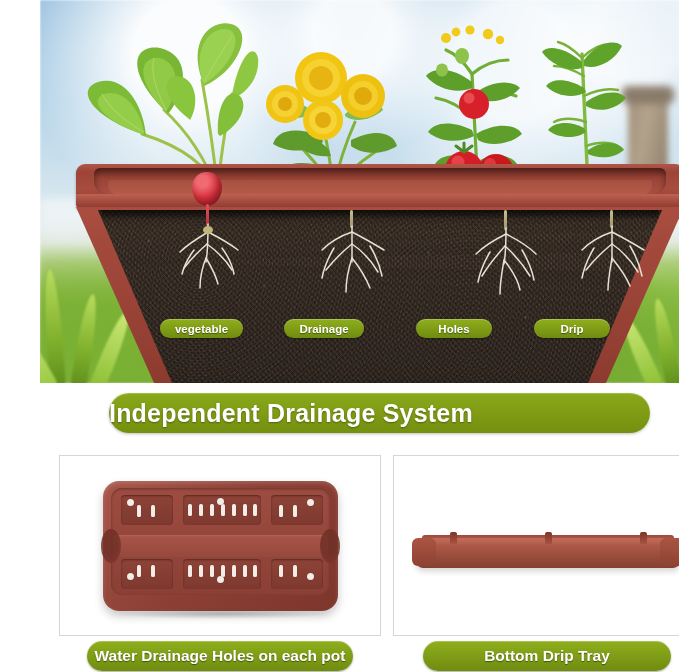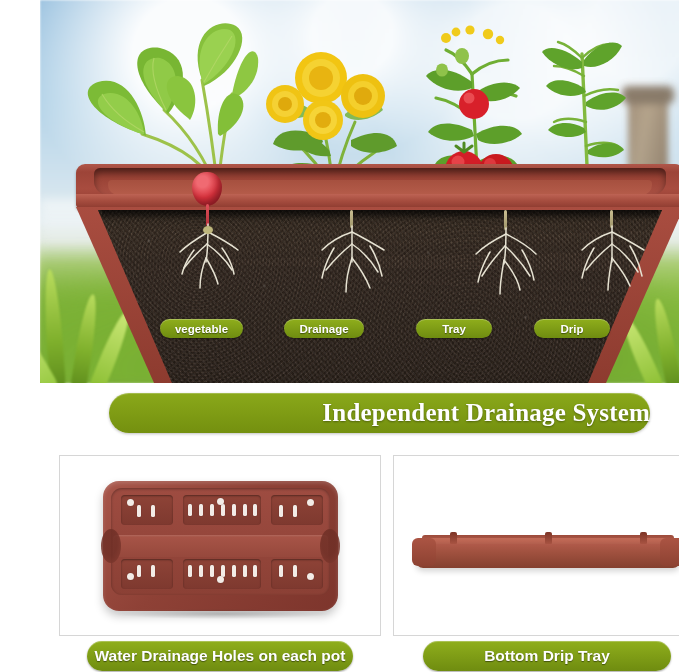--- a/index.html
+++ b/index.html
@@ -142,23 +142,22 @@
 
   
   .plant { position:absolute; }
   .plant svg { display:block; overflow:visible; }
 
   
   .banner {
     position:absolute; left:69px; top:393px; width:541px; height:40px;
     background: linear-gradient(#8aa81a, #74900f);
     border-radius: 999px;
-    display:flex; align-items:center; justify-content:flex-end;
+    display:flex; align-items:center; justify-content:flex-start;
     box-shadow: 0 1px 3px rgba(0,0,0,.25), inset 0 1px 0 rgba(255,255,255,.22);
-    font-family: Liberation Serif, serif;
   }
   .banner span {
     color:#fff; font-size:25px; font-weight:700; letter-spacing:.2px;
     text-shadow: 0 1px 2px rgba(0,0,0,.35);
   }
 
   
   .panel {
     position:absolute; top:455px; height:181px;
     border:1px solid #d6d6d6; background:#fff; overflow:hidden;
@@ -481,21 +480,21 @@
         </svg>
       </div>
 
       <div class="pill plant-label" style="left:84px; top:155px; width:83px;">
         <span>vegetable</span>
       </div>
       <div class="pill plant-label" style="left:208px; top:155px; width:80px;">
         <span>Drainage</span>
       </div>
       <div class="pill plant-label" style="left:340px; top:155px; width:76px;">
-        <span>Tray</span>
+        <span>Holes</span>
       </div>
       <div class="pill plant-label" style="left:458px; top:155px; width:76px;">
         <span>Drip</span>
       </div>
     </div>
   </div>
 
   <div class="banner">
     <span>Independent Drainage System</span>
   </div>

